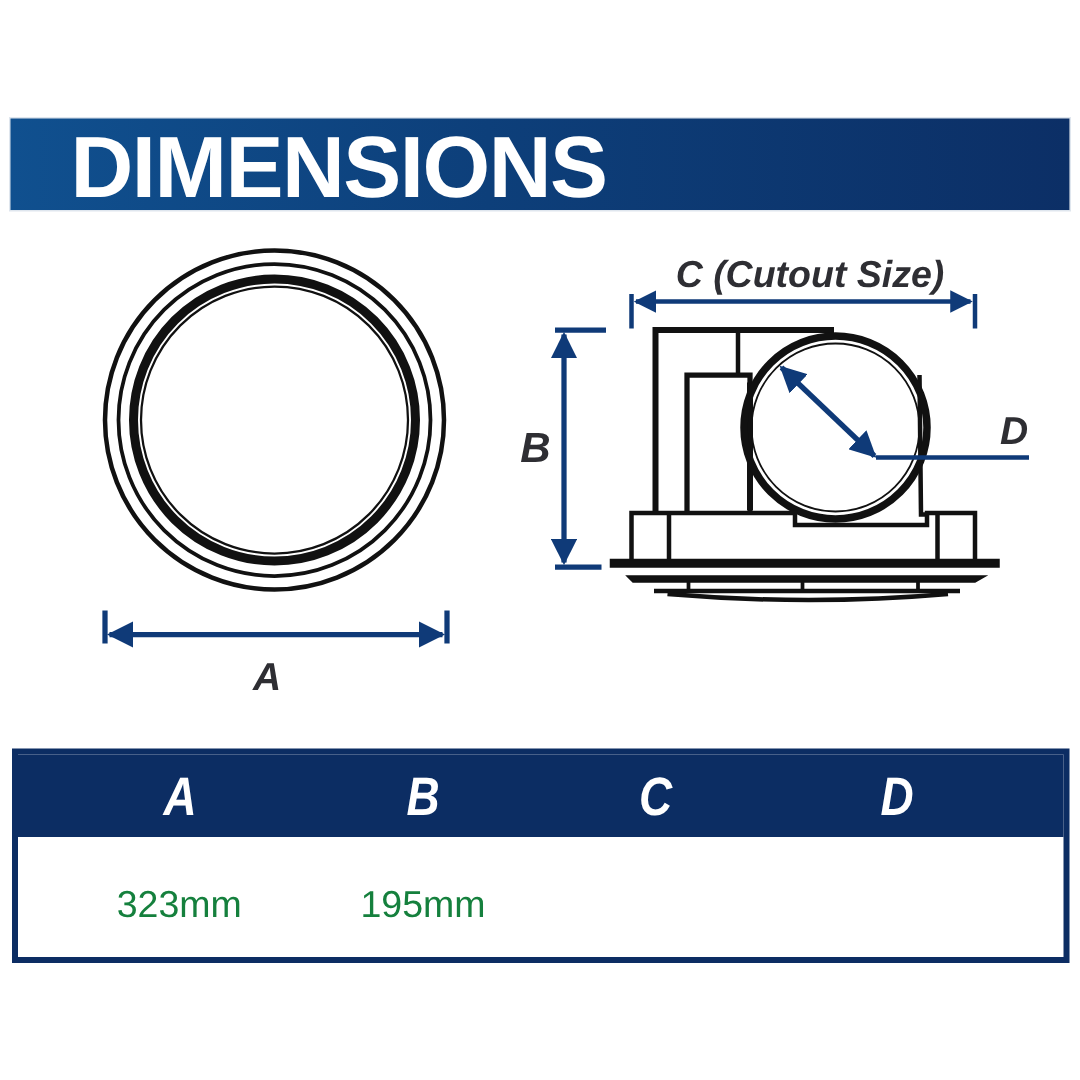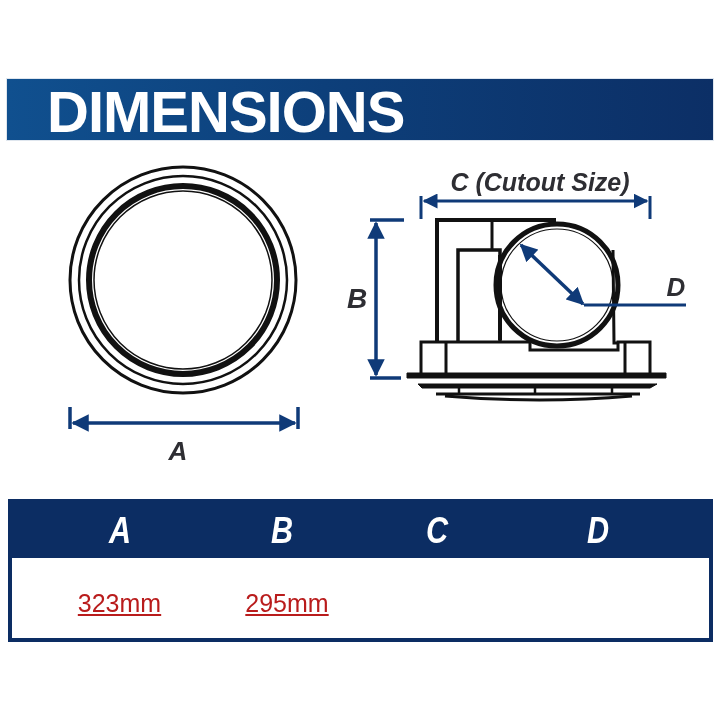--- a/index.html
+++ b/index.html
@@ -32,21 +32,21 @@
     }
     .cell {
       flex: 1; display: flex; align-items: center; justify-content: center;
     }
     .head-cell span {
       color: #ffffff; font-weight: bold; font-style: italic; font-size: 36px;
       transform: scaleX(0.85);
       display: inline-block;
     }
     .body-cell span {
-      color: #b91c1c; font-size: 25px; margin-top: 10px; text-decoration: underline;
+      color: #15803d; font-size: 25px; margin-top: 10px;
     }
     .c0 { flex: 0 0 175px; justify-content: center; padding-left: 20px; }
     .c1 { flex: 0 0 150px; }
     .c2 { flex: 0 0 160px; }
     .c3 { flex: 1; padding-right: 30px; }
   </style>
 </head>
 <body>
 
 <div class="banner">
@@ -135,17 +135,17 @@
         <span>C</span>
       </div>
     <div class="cell head-cell c3">
         <span>D</span>
       </div>
   </div>
   <div class="spec-body">
     <div class="cell body-cell c0">
         <span>323mm</span>
       </div>
-    <div class="cell body-cell c2">
-        <span>295mm</span>
+    <div class="cell body-cell c1">
+        <span>195mm</span>
       </div>
   </div>
 </div>
 
 </body></html>

